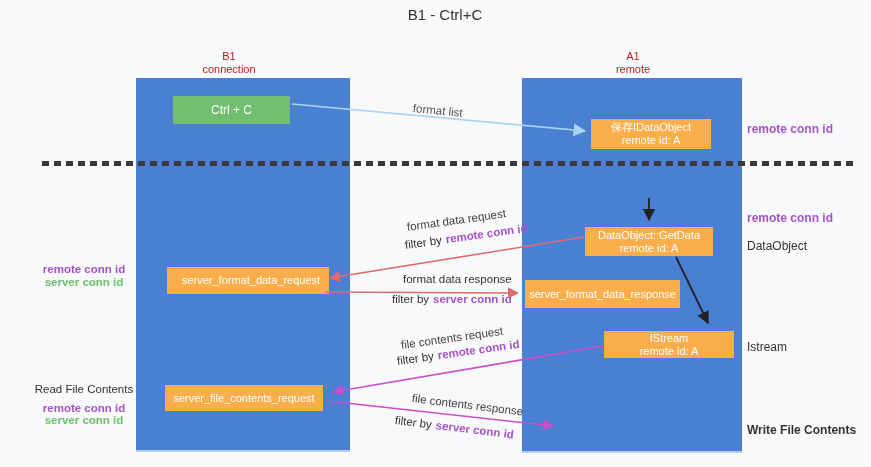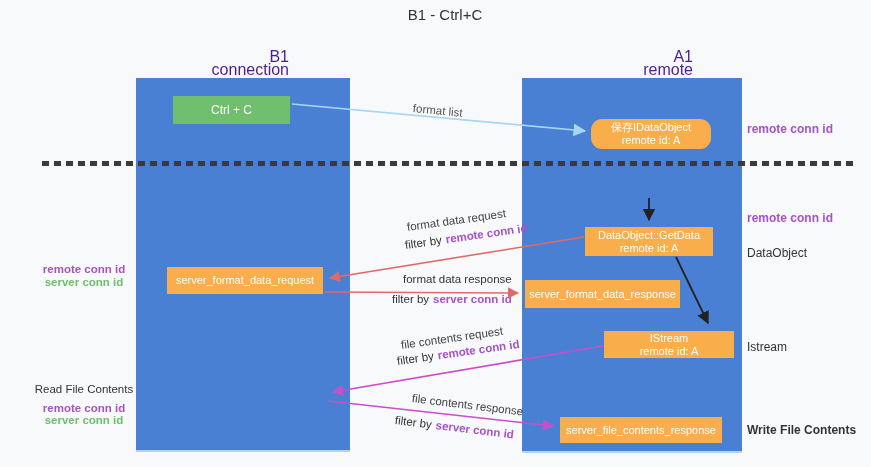--- a/index.html
+++ b/index.html
@@ -1,22 +1,22 @@
 <!DOCTYPE html>
 <html><head>
 <meta charset="utf-8">
 <style>
   html,body{margin:0;padding:0;}
   body{font-family:"Liberation Sans", sans-serif; background:#f8f9fa;}
   #stage{position:relative; width:871px; height:467px; background:#f8f9fa; overflow:hidden;margin-left:15px;}
 
   .title{position:absolute; left:0; top:6px; width:860px; text-align:center;
          font-size:15px; line-height:18px; color:#333;}
-  .lane-header{position:absolute; width:120px; text-align:right; top:50px;
-         font-size:16px; line-height:13px; color:#4c1d95;}
+  .lane-header{position:absolute; width:120px; text-align:center; top:50px;
+         font-size:11px; line-height:13px; color:#b91c1c;}
   .lane{position:absolute; top:78px; height:372px; background:#4a80d4;
         border-bottom:2px solid #bccfef;}
   .divider{position:absolute; left:27px; top:161px; width:812px; height:5px;
         background:repeating-linear-gradient(90deg,#3a3a3a 0 7px, rgba(0,0,0,0) 7px 12px);}
 
   .box{position:absolute; display:flex; flex-direction:column; align-items:center;
        justify-content:center; color:#fff; text-align:center; white-space:nowrap;}
   .box.green{background:#6fbf6e; font-size:12px;justify-content:center;}
   .box.orange{background:#f9ae4b; font-size:11px; line-height:13px;}
 
@@ -53,48 +53,48 @@
 
   <div class="lane" style="left:121px; width:214px;"></div>
   <div class="lane" style="left:507px; width:220px; height:373px;"></div>
 
   <div class="divider"></div>
 
   <div class="box green" style="left:158px; top:96px; width:117px; height:28px;">
     <span>Ctrl + C</span>
   </div>
 
-  <div class="box orange" style="left:576px; top:119px; width:120px; height:30px;border-radius:11px;">
+  <div class="box orange" style="left:576px; top:119px; width:120px; height:30px;">
     <span>保存IDataObject</span>
     <span>remote id: A</span>
   </div>
 
 
   <div class="box orange" style="left:570px; top:227px; width:128px; height:29px;">
     <span>DataObject::GetData</span>
     <span>remote id: A</span>
   </div>
 
-  <div class="box orange" style="left:152px; top:267px; width:156px; height:27px;">
+  <div class="box orange" style="left:152px; top:267px; width:156px; height:27px;padding-left:6px;">
     <span>server_format_data_request</span>
   </div>
 
   <div class="box orange" style="left:510px; top:280px; width:155px; height:28px;">
     <span>server_format_data_response</span>
   </div>
 
   <div class="box orange" style="left:589px; top:331px; width:130px; height:27px;">
     <span>IStream</span>
     <span>remote id: A</span>
   </div>
 
+  <div class="box orange" style="left:150px; top:385px; width:158px; height:26px;">
+    <span>server_file_contents_request</span>
+  </div>
 
-  <div class="box orange" style="left:545px; top:417px; width:162px; height:26px;">
-    <span>server_file_contents_response</span>
-  </div>
 
   <div class="lbl rot-fl" style="left:398px; top:102px; color:#555;">format list</div>
 
   <div class="lbl rot-up" style="left:392px; top:221px;">format data request</div>
   <div class="lbl rot-up dark" style="left:390px; top:239px;">
     <span>filter by</span><span class="purple gap">remote conn id</span>
   </div>
 
   <div class="lbl dark" style="left:388px; top:273px;">format data response</div>
   <div class="lbl dark" style="left:377px; top:293px;">
@@ -106,21 +106,21 @@
     <span>filter by</span><span class="purple gap">remote conn id</span>
   </div>
 
   <div class="lbl rot-dn" style="left:397px; top:392px;">file contents response</div>
   <div class="lbl rot-dn dark" style="left:380px; top:414px;">
     <span>filter by</span><span class="purple gap">server conn id</span>
   </div>
 
   <div class="side-r purple" style="top:122px;">remote conn id</div>
   <div class="side-r purple" style="top:211px;">remote conn id</div>
-  <div class="side-r dark" style="top:246px;">DataObject</div>
+  <div class="side-r dark" style="top:239px;">DataObject</div>
   <div class="side-r dark" style="top:340px;">Istream</div>
   <div class="side-r dark" style="top:423px;font-weight:bold;">Write File Contents</div>
 
   <div class="side-l purple" style="top:263px; font-weight:bold;">remote conn id</div>
   <div class="side-l greentx" style="top:276px;">server conn id</div>
 
   <div class="side-l dark" style="top:383px;">Read File Contents</div>
   <div class="side-l purple" style="top:402px;">remote conn id</div>
   <div class="side-l greentx" style="top:414px;">server conn id</div>
 

